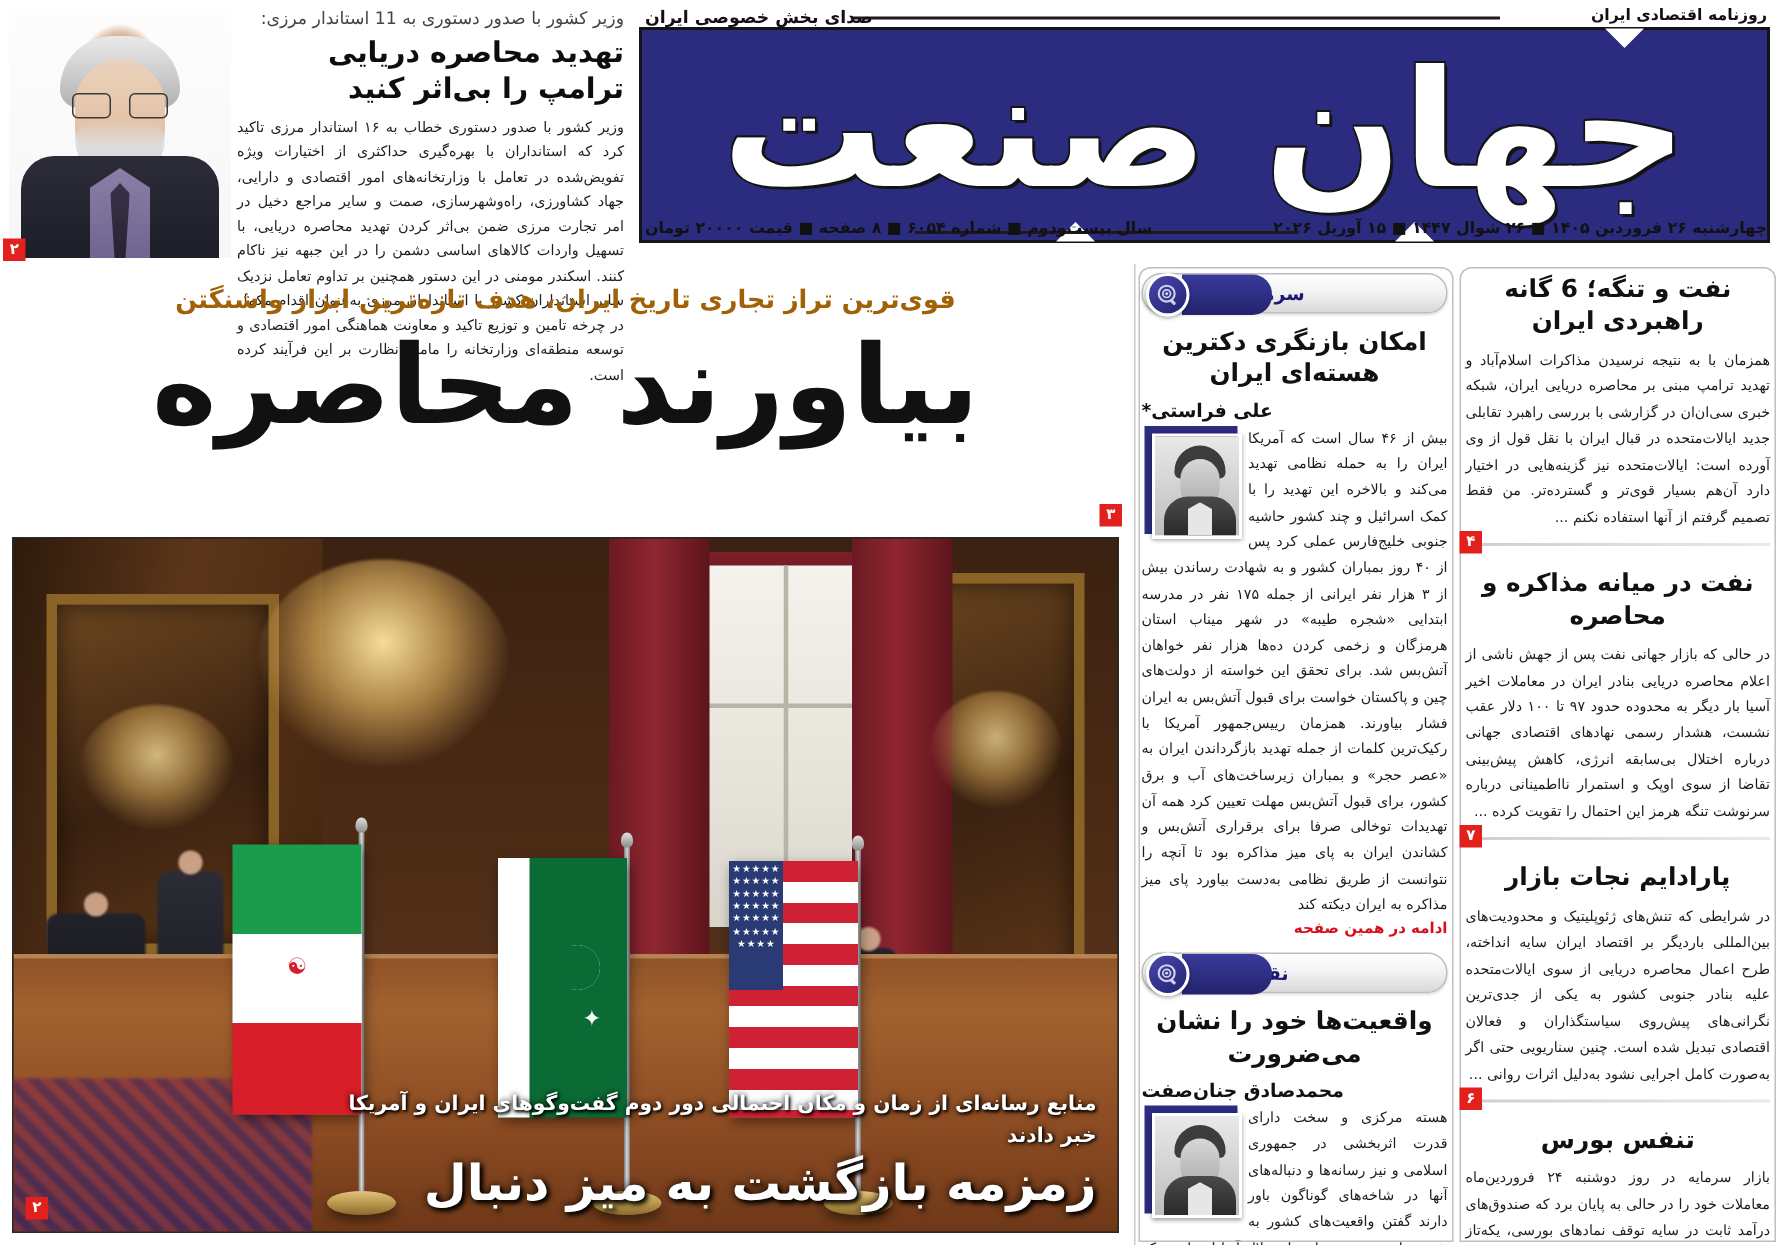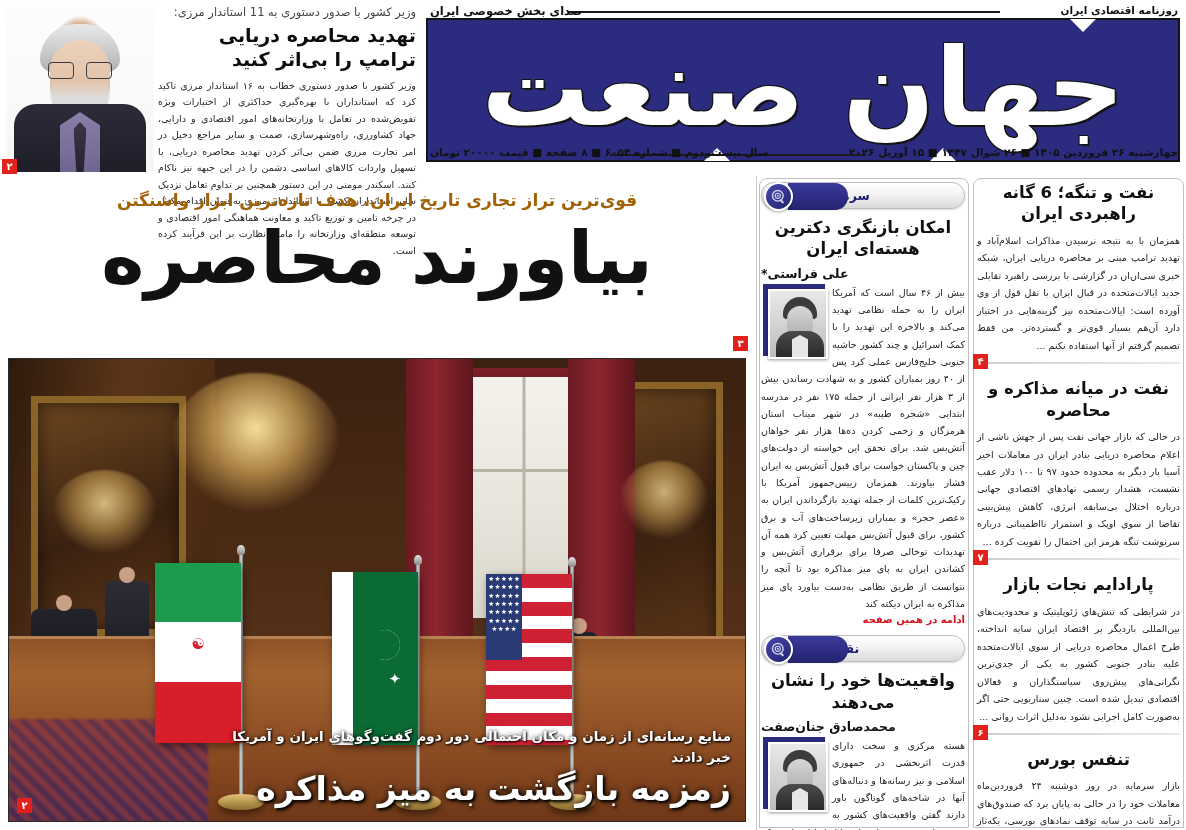--- a/index.html
+++ b/index.html
@@ -751,21 +751,21 @@
           <div class="flag-pole"></div>
           <div class="flag-cloth flag-usa">
             <div class="canton">★★★★★★★★★★★★★★★★★★★★★★★★★★★★★★★★★★</div>
           </div>
           <div class="flag-base"></div>
         </div>
       </div>
 
       <div class="hero-caption">
         <div class="hc-kicker">منابع رسانه‌ای از زمان و مکان احتمالی دور دوم گفت‌وگوهای ایران و آمریکا خبر دادند</div>
-        <div class="hc-headline">زمزمه بازگشت به میز مذاکره</div>
+        <div class="hc-headline">زمزمه بازگشت به میز دنبال</div>
       </div>
 
       <span class="pagebadge hero-caption-badge">۲</span>
     </div>
   </div>
 
   <div class="opinion-col">
     <div class="col-frame"></div>
 
     <div>
@@ -809,21 +809,21 @@
           <svg width="17" height="17" viewBox="0 0 24 24">
             <circle cx="11" cy="11" r="7.5" fill="none" stroke="#cfd2ef" stroke-width="2"></circle>
             <circle cx="11" cy="11" r="3.6" fill="none" stroke="#cfd2ef" stroke-width="1.6"></circle>
             <circle cx="11" cy="11" r="1.4" fill="#cfd2ef"></circle>
             <rect x="15.5" y="15.5" width="6.5" height="3" rx="1.4" fill="#cfd2ef" transform="rotate(45 15.5 15.5)"></rect>
           </svg>
         </span>
         <span class="sec-badge-label">نقدروز</span>
       </div>
 
-      <div class="art-title">واقعیت‌ها خود را نشان می‌دهند</div>
+      <div class="art-title">واقعیت‌ها خود را نشان می‌ضرورت</div>
       <div class="art-author">محمدصادق جنان‌صفت</div>
 
       <div class="author-photo">
         <div class="ap-inner">
           <div class="ap-hair"></div>
           <div class="ap-face"></div>
           <div class="ap-body">
             <div class="ap-shirt"></div>
           </div>
         </div>

